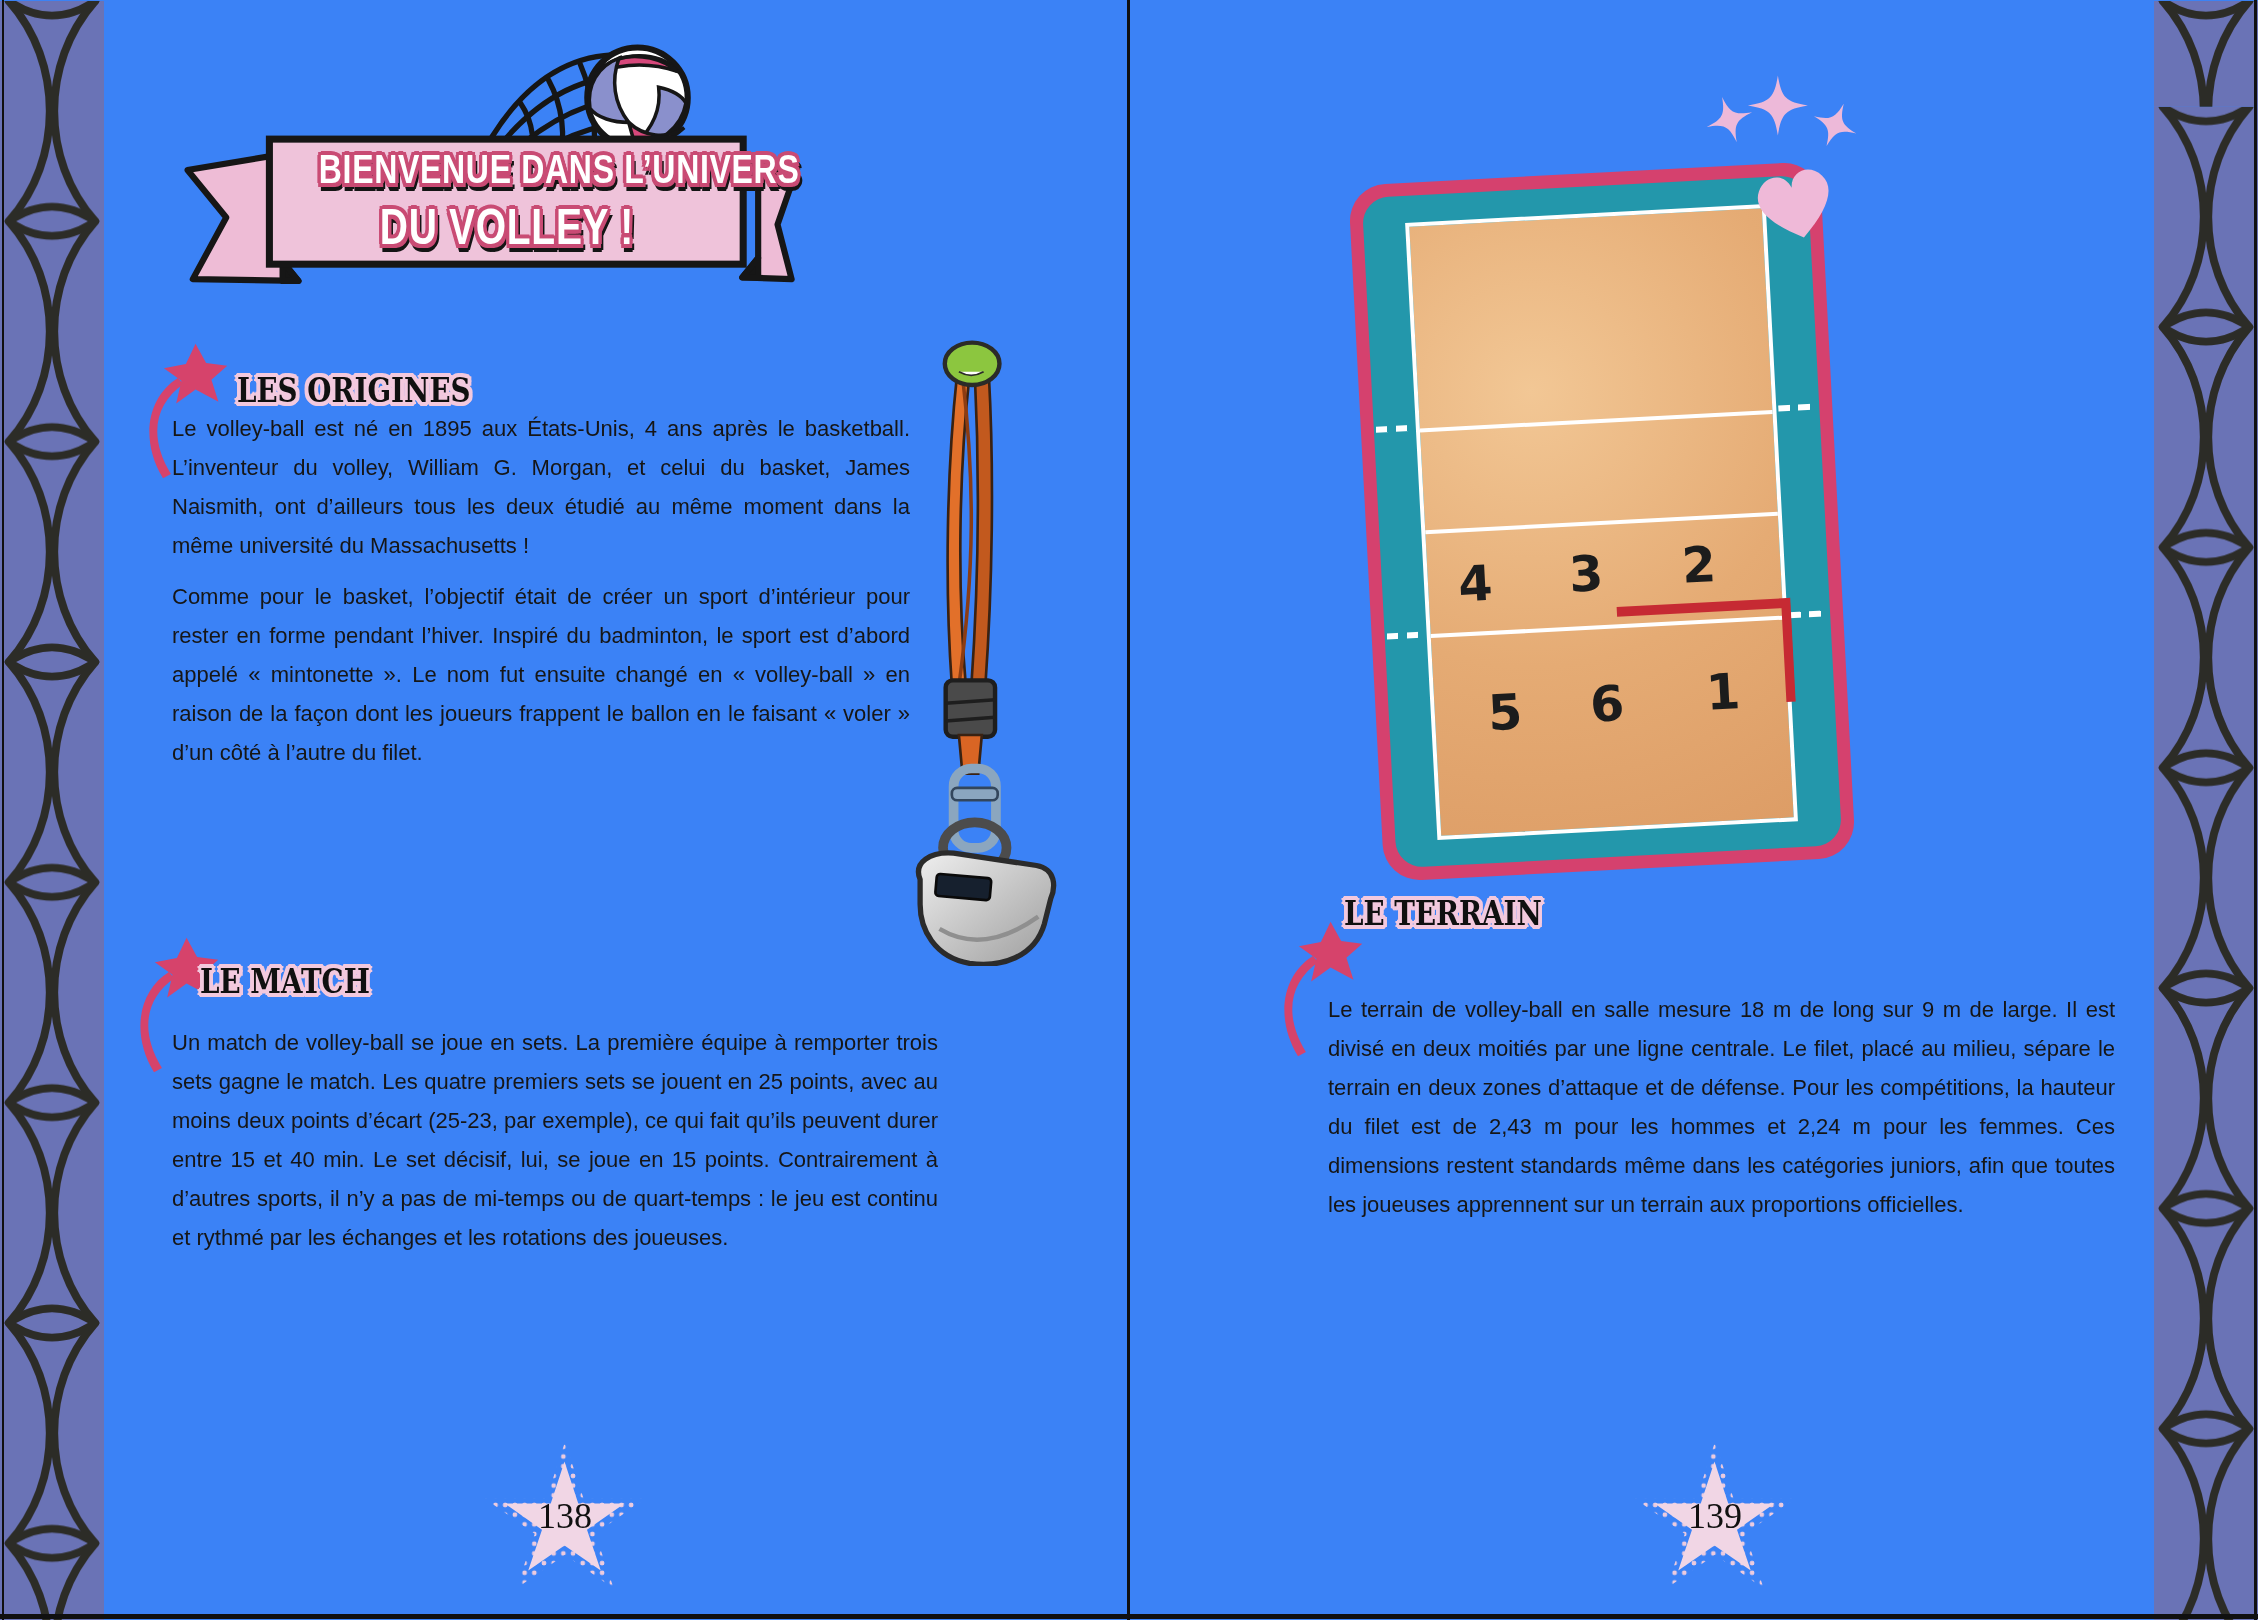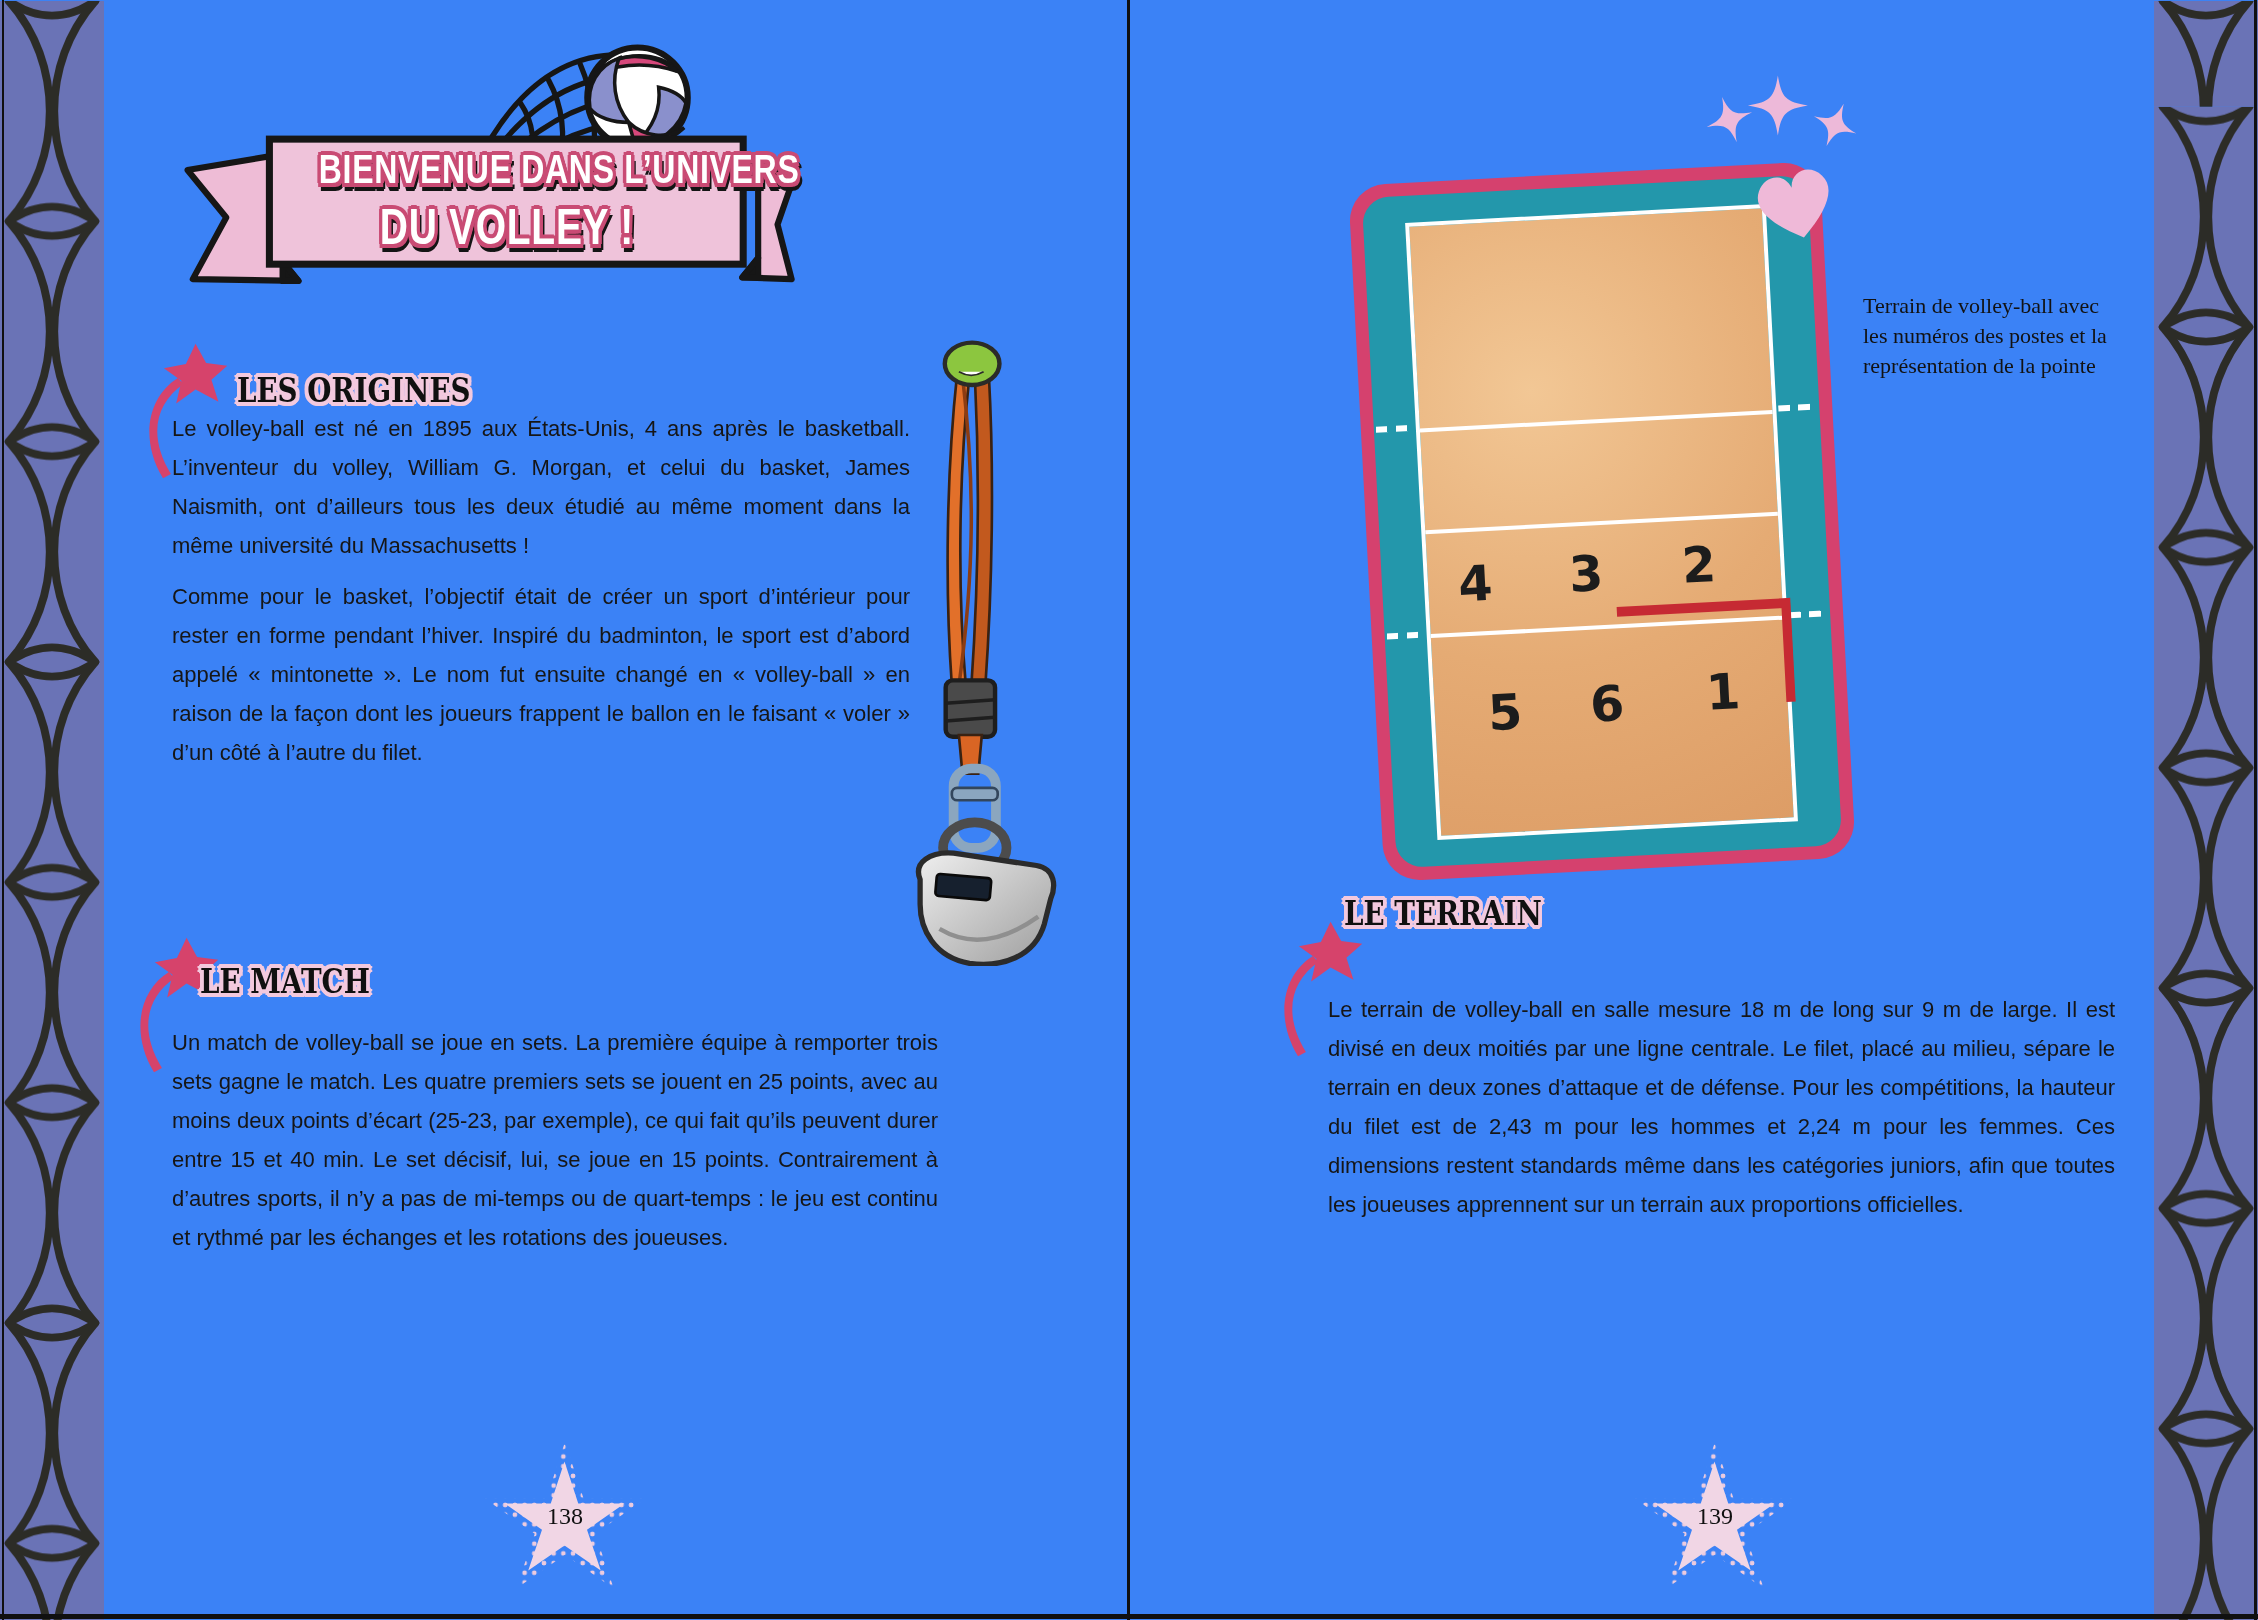--- a/index.html
+++ b/index.html
@@ -53,21 +53,21 @@
     background:repeating-linear-gradient(90deg,#ffffff 0 11.5px,rgba(255,255,255,0) 11.5px 20px);}
 
   
   .dotstar{position:absolute;width:168px;height:161px;}
   .dotstar .dots,.dotstar .core{position:absolute;
     clip-path:polygon(50% 0%,61% 35%,98% 35%,68% 57%,79% 91%,50% 70%,21% 91%,32% 57%,2% 35%,39% 35%);}
   .dotstar .dots{inset:0;background-image:radial-gradient(#eccbdf 2.4px,rgba(0,0,0,0) 2.5px);
     background-size:9.7px 9.7px;}
   .dotstar .core{left:21px;top:19.4px;width:125px;height:120px;background:#f1d6e5;}
   .dotstar .num{position:absolute;inset:0;display:flex;align-items:center;justify-content:center;
-    font-family:"Liberation Serif",serif;font-size:24px;color:#101010;padding-bottom:12.4px;}
+    font-family:"Liberation Serif",serif;font-size:36px;color:#101010;padding-bottom:12.4px;}
 </style>
 </head>
 <body>
 
 <div id="page">
 
   <svg class="net-strip" style="left:0;" width="104" height="1621" viewBox="0 0 118 1837">
     <defs>
       <pattern id="mesh" width="118" height="250" patternUnits="userSpaceOnUse">
         <rect width="118" height="250" fill="#6a73b6"></rect>
@@ -226,21 +226,20 @@
           <polyline points="212,448 404,448 404,560" fill="none" stroke="#c62a33" stroke-width="11"></polyline>
         </svg>
       </div>
     </div>
   </div>
 
   <svg class="abs" style="left:1749px;top:161px;transform:rotate(-14deg);" width="92" height="81" viewBox="0 0 104 92">
     <path d="M52,88 C18,64 4,42 15,25 C26,8 48,11 52,30 C56,11 78,8 89,25 C100,42 86,64 52,88 Z" fill="#efb9d8"></path>
   </svg>
 
-  <div class="fig-caption">Terrain de volley-ball avec les numéros des postes et la représentation de la pointe</div>
 
   <svg class="abs" style="left:1276px;top:916px;" width="88" height="146" viewBox="0 0 100 165">
       <use href="#shootstar"></use>
     </svg>
   <div class="section-heading" style="left:1344px;top:894px;">
     <span class="cond">LE TERRAIN</span>
   </div>
   <div class="body-copy" style="left:1328px;top:978px;width:787px;">
     <p>Le terrain de volley-ball en salle mesure 18 m de long sur 9 m de large. Il est divisé en deux moitiés par une ligne centrale. Le filet, placé au milieu, sépare le terrain en deux zones d’attaque et de défense. Pour les compétitions, la hauteur du filet est de 2,43 m pour les hommes et 2,24 m pour les femmes. Ces dimensions restent standards même dans les catégories juniors, afin que toutes les joueuses apprennent sur un terrain aux proportions officielles.</p>
   </div>

